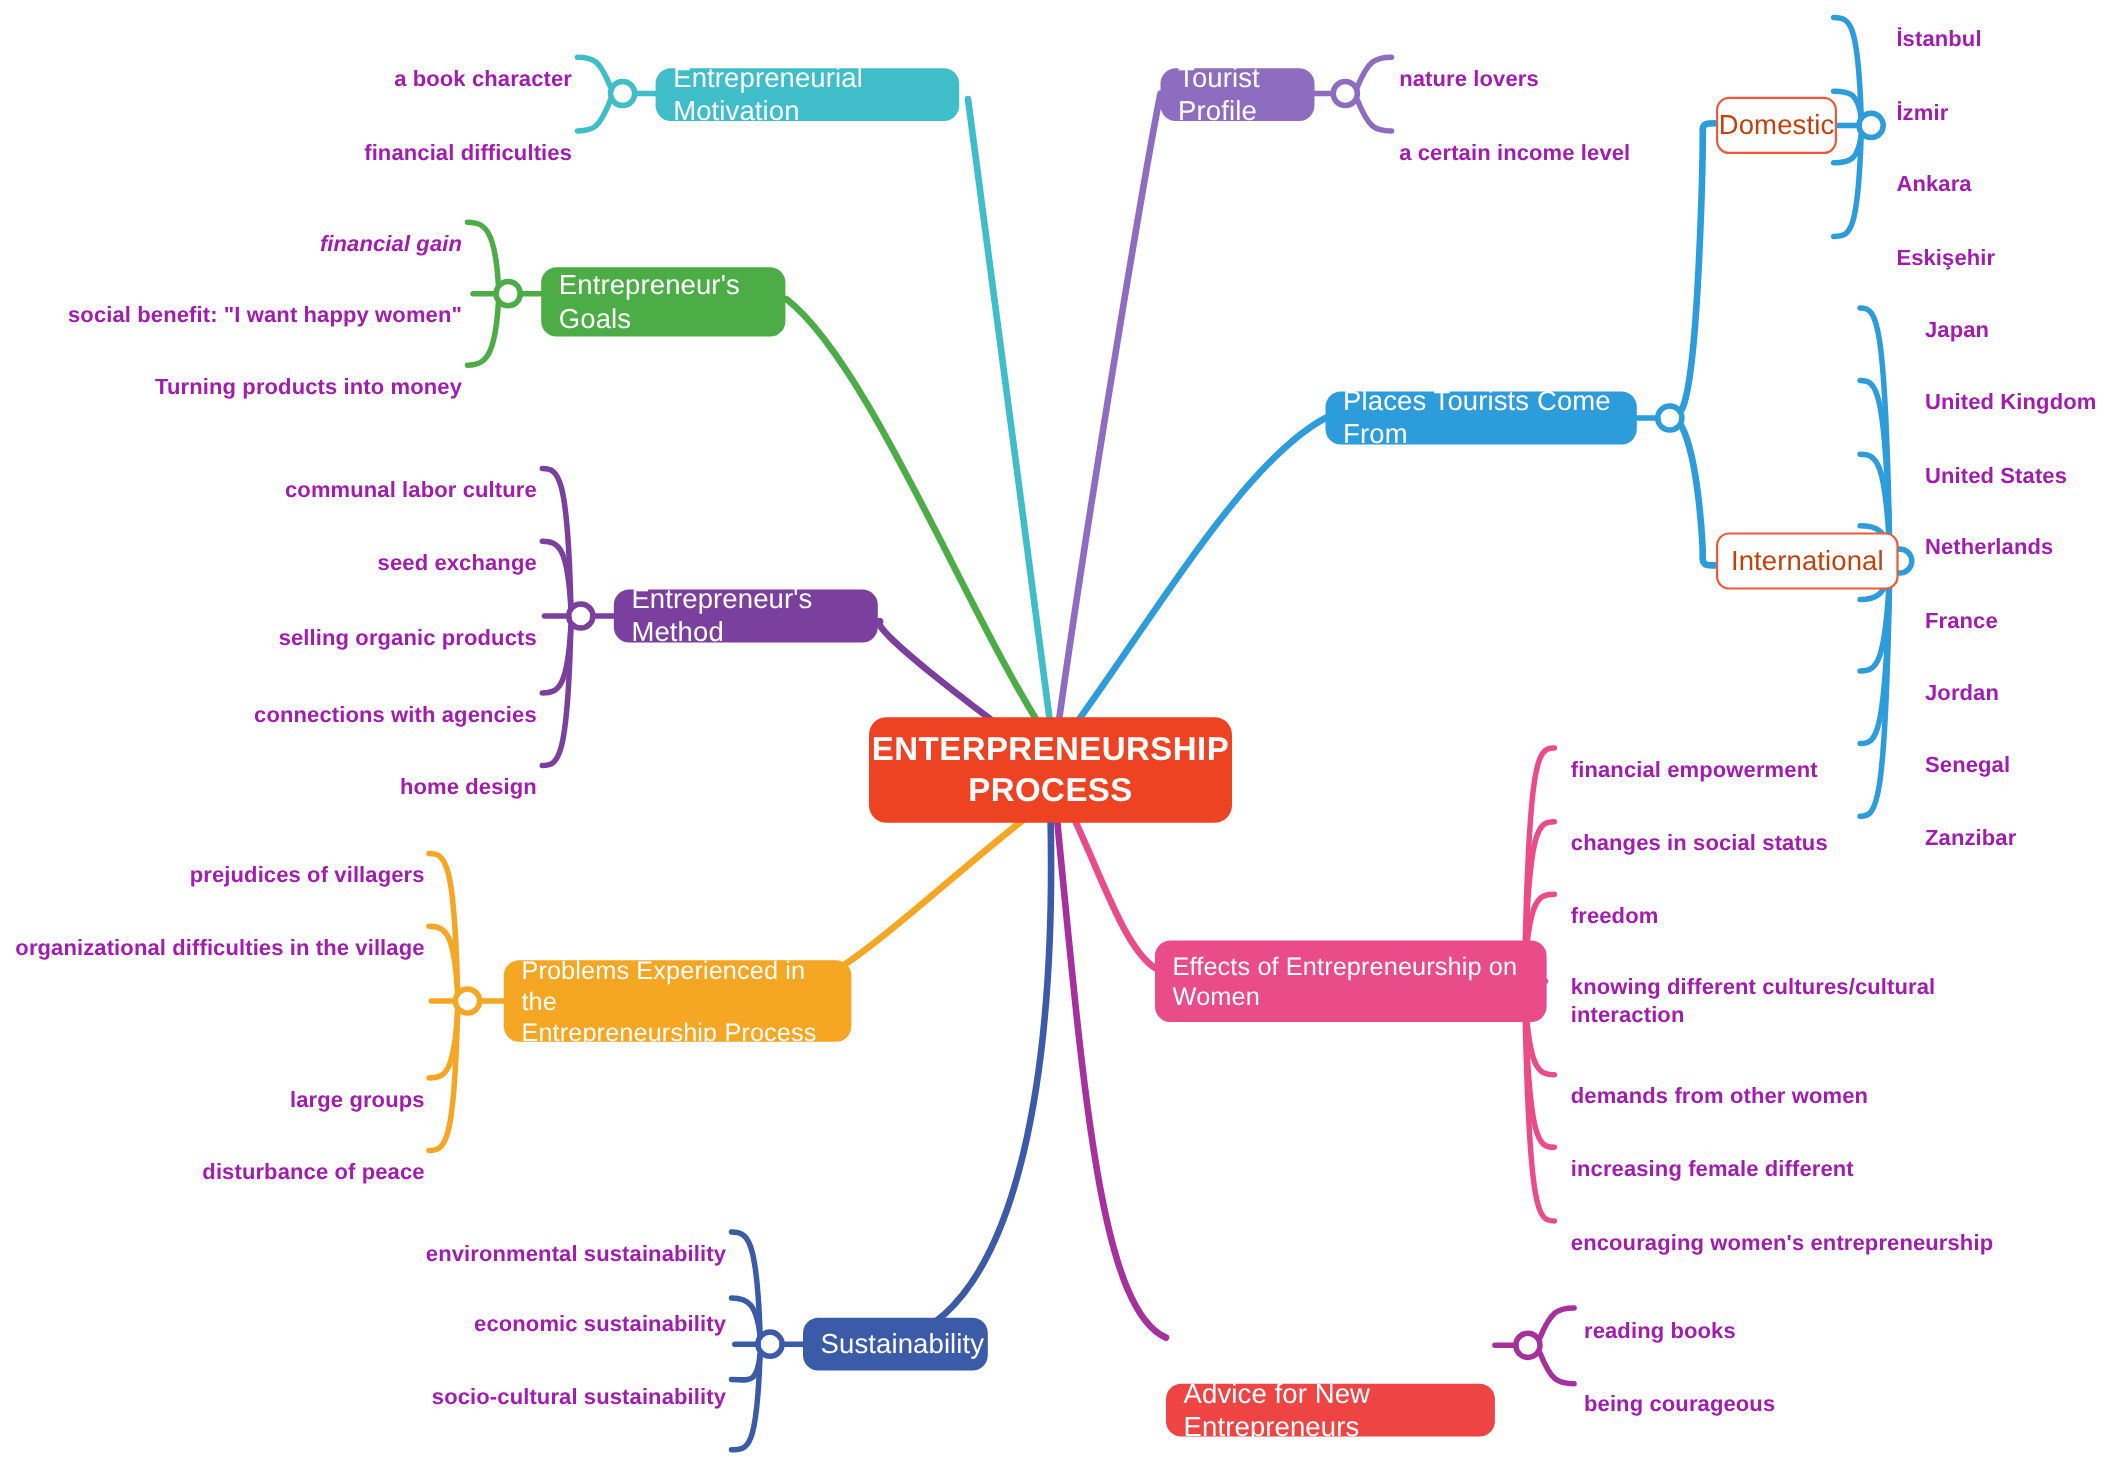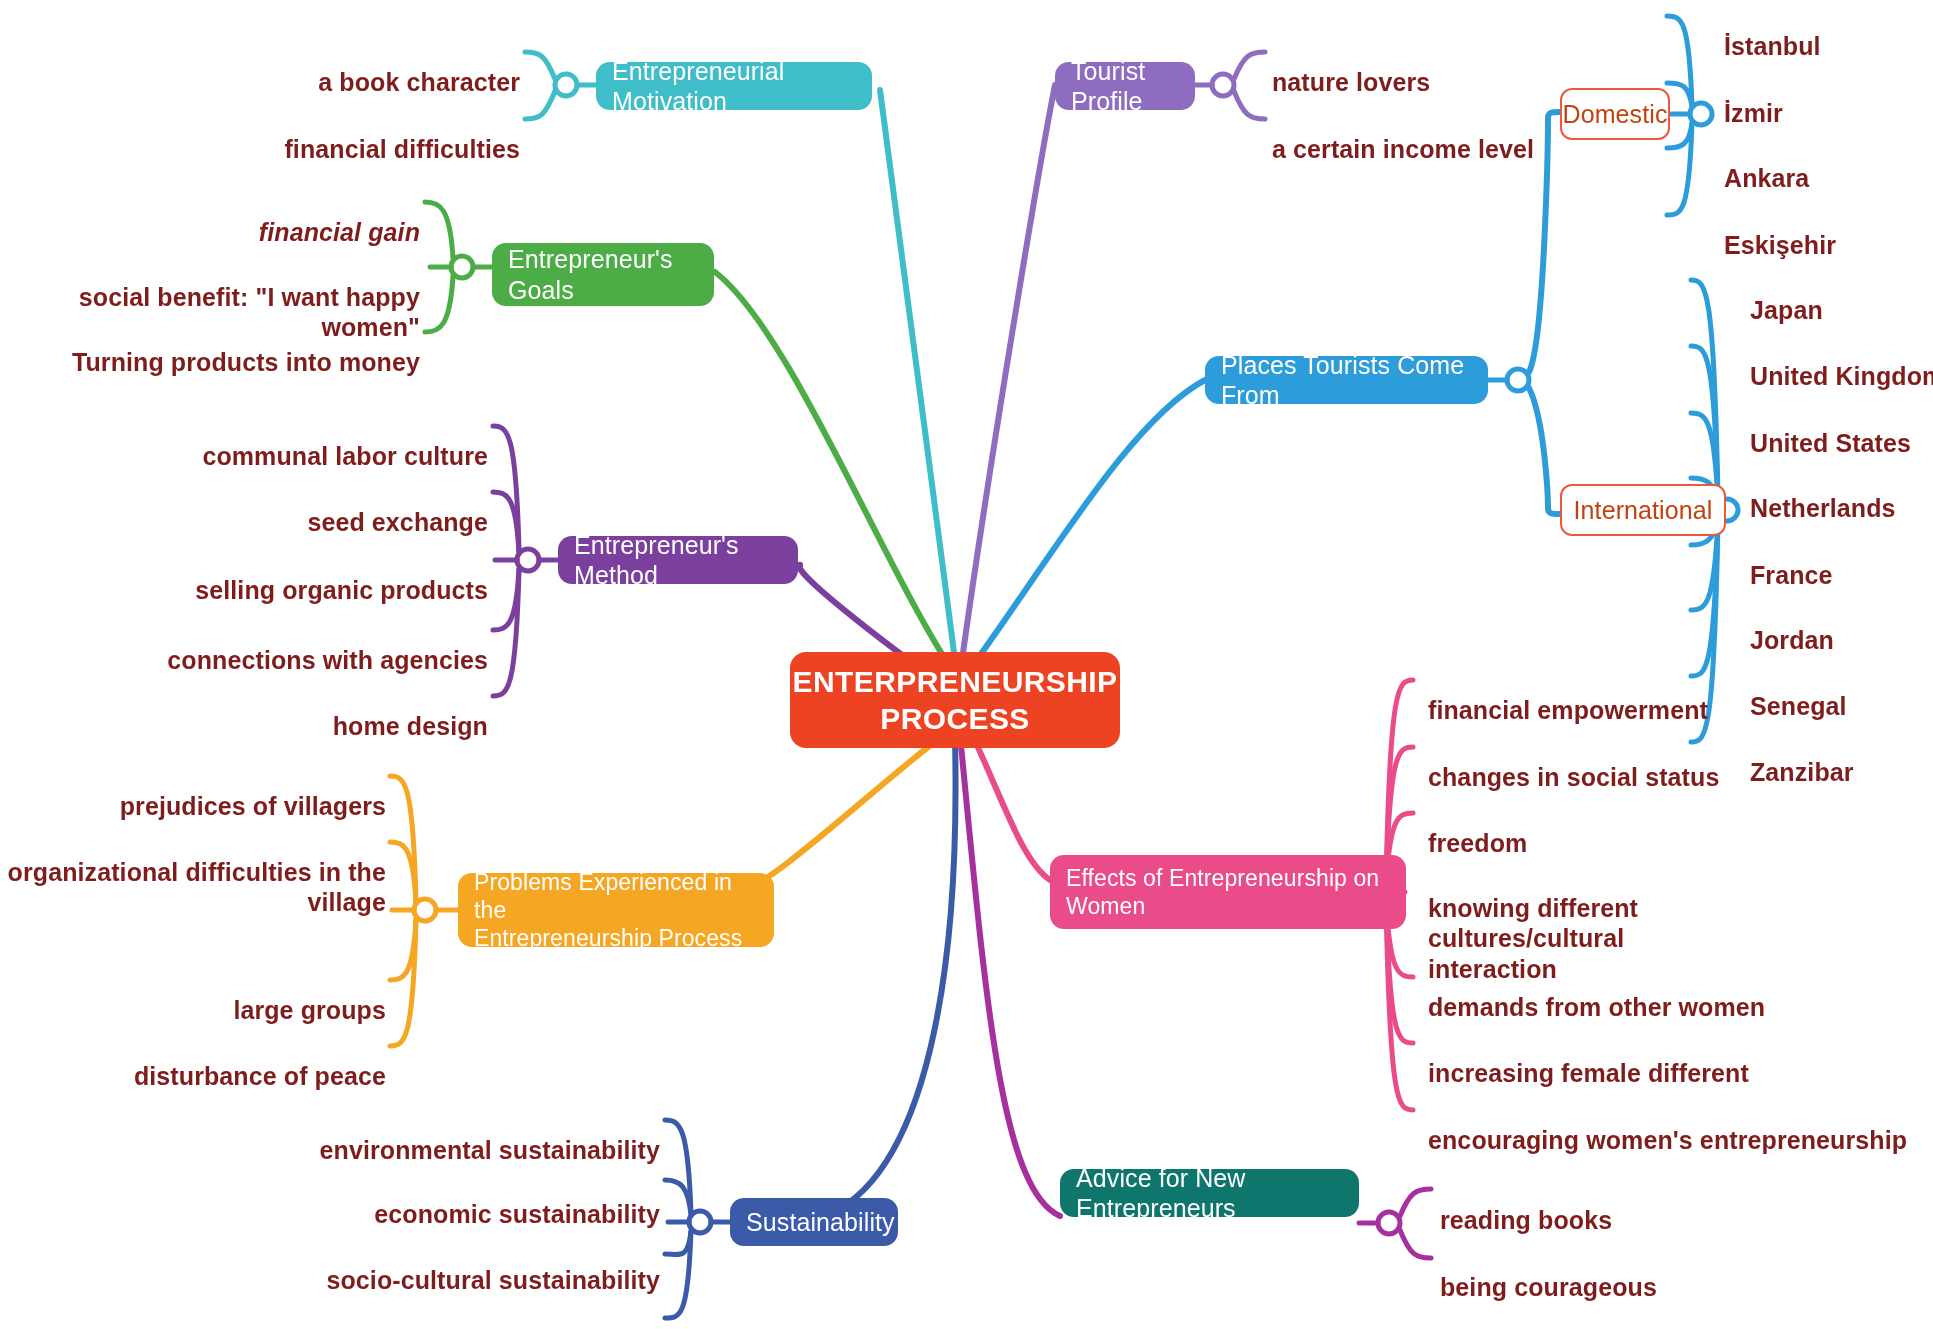--- a/index.html
+++ b/index.html
@@ -53,22 +53,22 @@
     border: 2.5px solid #eb5a3c;
     background: #ffffff;
     color: #c2410c;
     font-weight: 500;
     font-size: 25px;
     padding: 6px 16px;
     letter-spacing: 0.1px;
   }
   .leaf {
     position: absolute;
-    color: #7f1d1d;
-    font-size: 25px;
+    color: #a21caf;
+    font-size: 20px;
     font-weight: 600;
     letter-spacing: 0.1px;
     line-height: 1.22;
     white-space: pre-line;
   }
   .leaf.right { text-align: left; }
   .leaf.left  { text-align: right; }
 </style>
 </head>
 <body>
@@ -335,21 +335,21 @@
   <div class="leaf right" style="left:1428px; top:961px; width:470px;">
     <span>demands from other women</span>
   </div>
   <div class="leaf right" style="left:1428px; top:1027px; width:470px;">
     <span>increasing female different</span>
   </div>
   <div class="leaf right" style="left:1428px; top:1094px; width:490px;">
     <span>encouraging women's entrepreneurship</span>
   </div>
 
-  <div class="node" style="left:1060px; top:1169px; width:299px; height:48px; background:#0f766e; font-size:25px;">
+  <div class="node" style="left:1060px; top:1258px; width:299px; height:48px; background:#ef4444; font-size:25px;">
     <span>Advice for New Entrepreneurs</span>
   </div>
   <div class="leaf right" style="left:1440px; top:1174px; width:330px;">
     <span>reading books</span>
   </div>
   <div class="leaf right" style="left:1440px; top:1241px; width:330px;">
     <span>being courageous</span>
   </div>
 
 </div>

